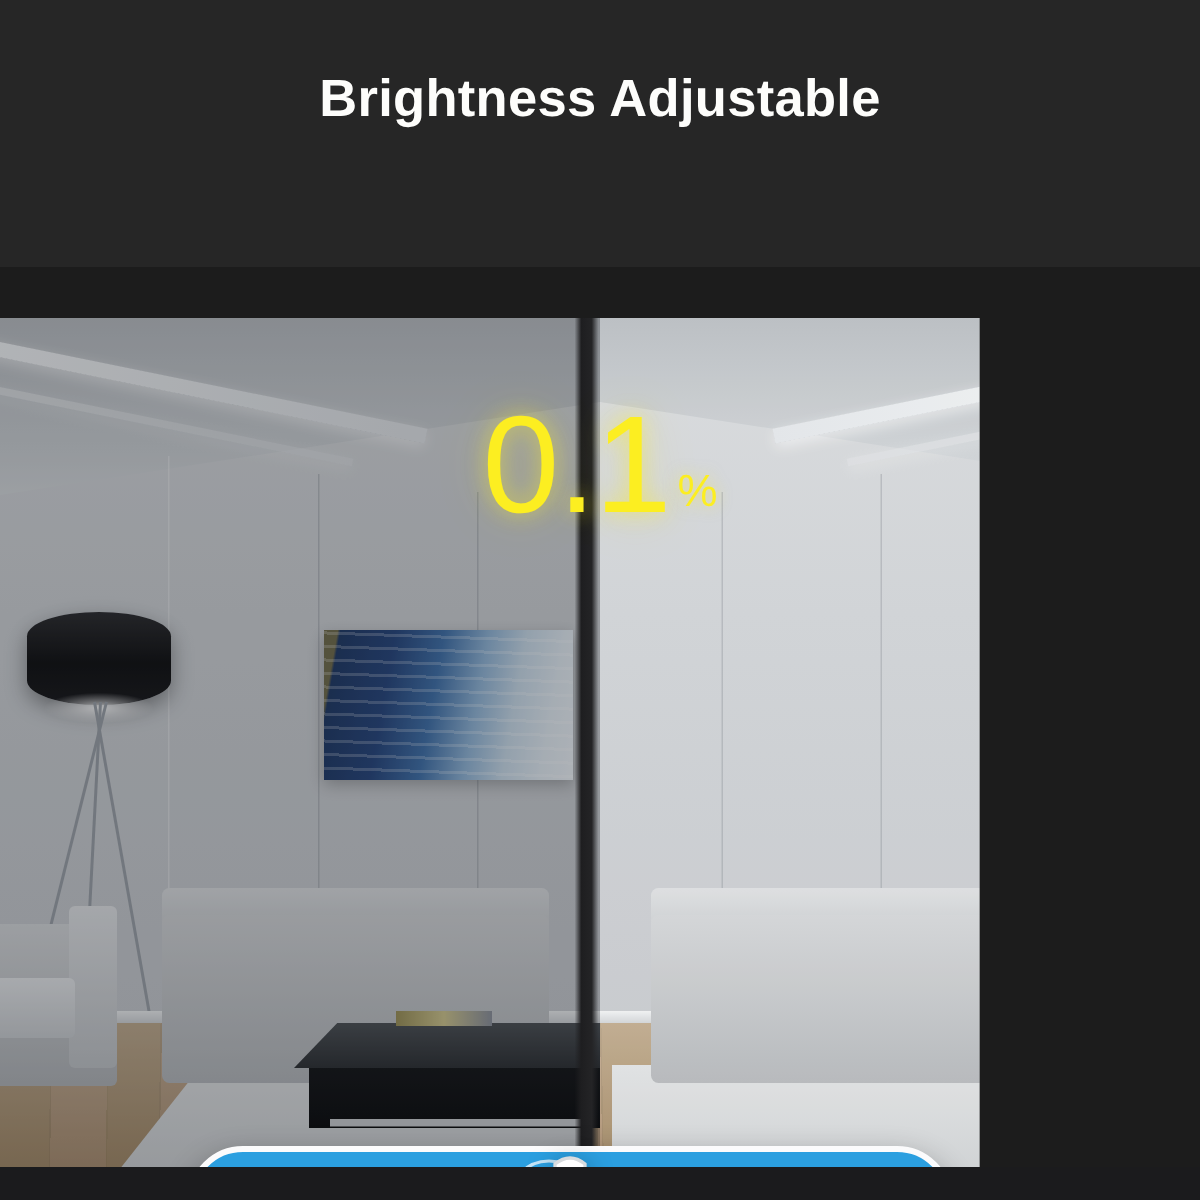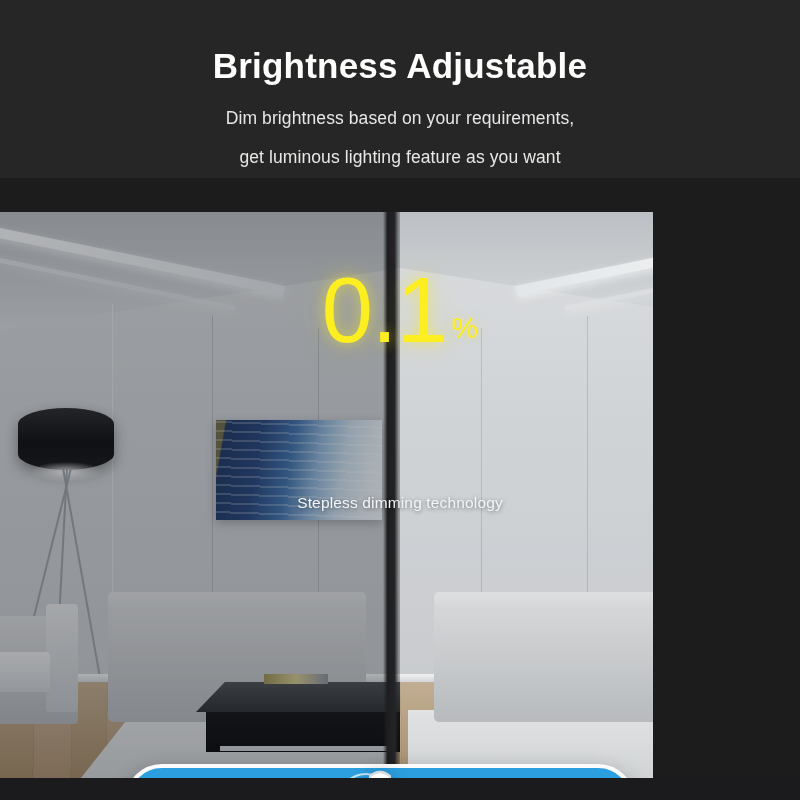--- a/index.html
+++ b/index.html
@@ -264,24 +264,20 @@
     position:absolute; left:0; top:778px; width:800px; height:22px;
     background:#1b1b1d;
     z-index:99;
   }
 </style>
 </head>
 <body>
 
 <div class="header">
   <div class="header-title">Brightness Adjustable</div>
-  <div class="header-sub">
-    <div class="header-sub-line">Dim brightness based on your requirements,</div>
-    <div class="header-sub-line">get luminous lighting feature as you want</div>
-  </div>
 </div>
 
 <div class="stage">
 
   <div class="room left">
     <div class="wall-back"></div>
     <div class="ceiling"></div>
     <div class="cove-strip"></div>
     <div class="cove-strip b"></div>
     <div class="seam s1 soft"></div>
@@ -345,21 +341,20 @@
 
     <div class="tint"></div>
   </div>
 
   <div class="divider"></div>
 
   <div class="readout">
     <span class="readout-value">0.1</span><span class="readout-unit">%</span>
   </div>
 
-  <div class="caption">Stepless dimming technology</div>
 
   <div class="slider">
     <div class="slider-inner">
 
       <div class="stop">
         <svg width="26" height="26" viewBox="0 0 26 26">
           <circle cx="13" cy="13" r="4.6" fill="none" stroke="#ffffff" stroke-width="2.4"></circle>
           <g stroke="#ffffff" stroke-width="2.1" stroke-linecap="round">
             <line x1="13" y1="1.4" x2="13" y2="5.0"></line>
             <line x1="13" y1="21.0" x2="13" y2="24.6"></line>

